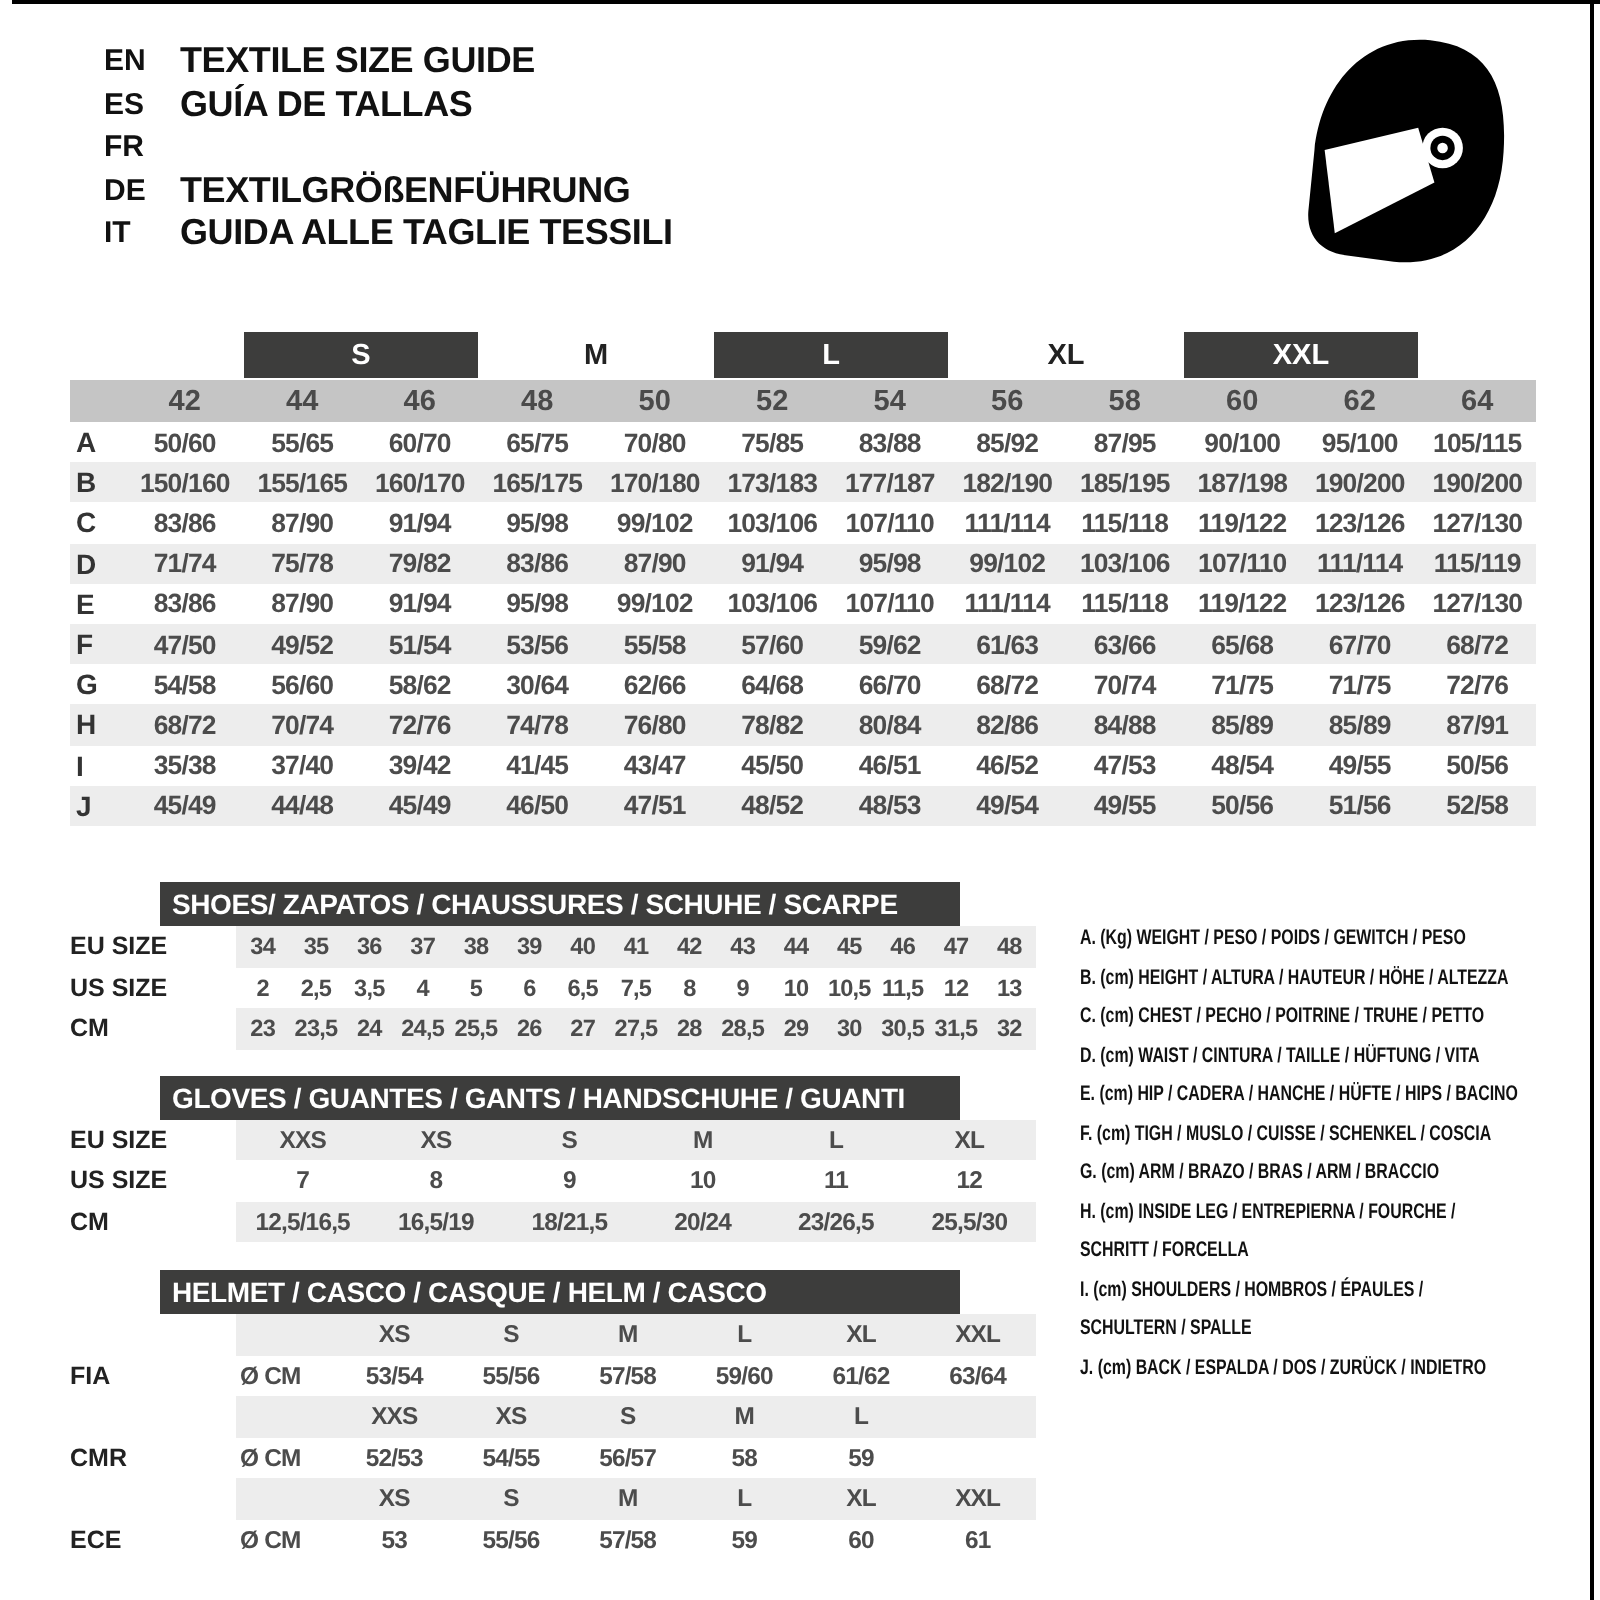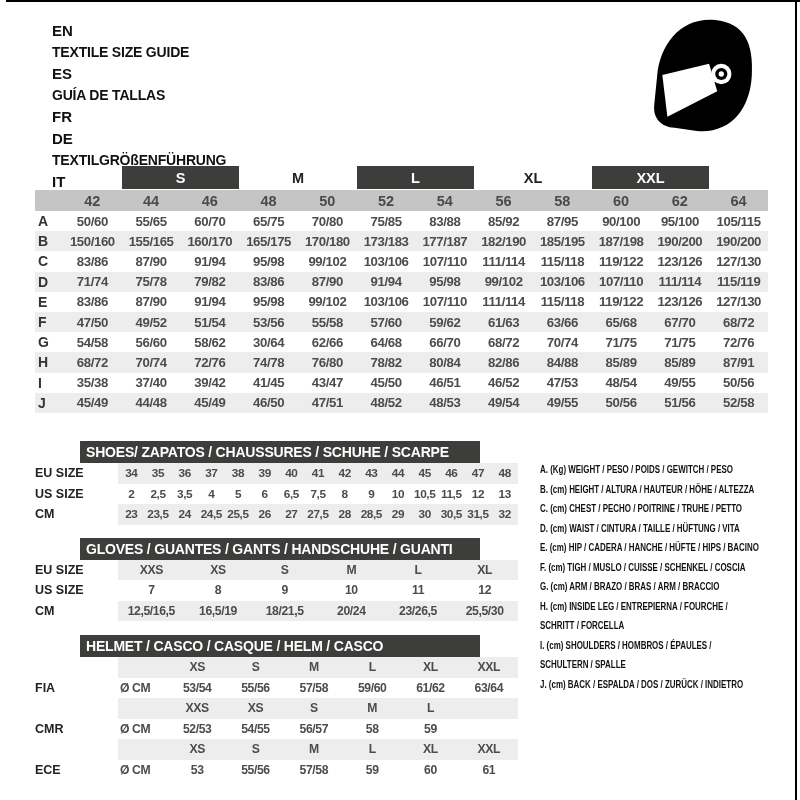--- a/index.html
+++ b/index.html
@@ -3,23 +3,23 @@
 <meta charset="utf-8">
 <style>
   html,body{margin:0;padding:0;}
   .page{position:relative;width:800px;height:800px;background:#fff;overflow:hidden;
         font-family:"Liberation Sans", sans-serif;color:#222;}
   .edge-top{position:absolute;left:6px;right:0;top:0;height:2px;background:#000;}
   .edge-right{position:absolute;right:3px;top:0;bottom:0;width:2px;background:#000;}
 
   
   .langs{position:absolute;left:52px;top:20px;}
-  .lang-row{display:flex;line-height:21.6px;flex-direction:column;}
+  .lang-row{display:flex;line-height:21.6px;}
   .lang-code{width:38px;font-weight:bold;font-size:15px;color:#111;}
-  .lang-label{font-weight:bold;font-size:14px;color:#111;letter-spacing:-0.2px;}
+  .lang-label{font-weight:bold;font-size:18px;color:#111;letter-spacing:-0.2px;}
 
   .helmet-ico{position:absolute;left:648px;top:14px;width:112px;height:122px;}
 
   
   .main-table{position:absolute;left:35px;top:166px;width:733px;}
   .group-row,.size-band,.t-row{display:grid;grid-template-columns:28px repeat(12,1fr);}
   .group-row{height:23px;margin-bottom:1px;}
   .group-cell{display:flex;align-items:center;justify-content:center;
               font-weight:bold;font-size:14.5px;color:#222;}
   .group-cell.dark{background:var(--dark,#3d3d3c);color:#fff;}

